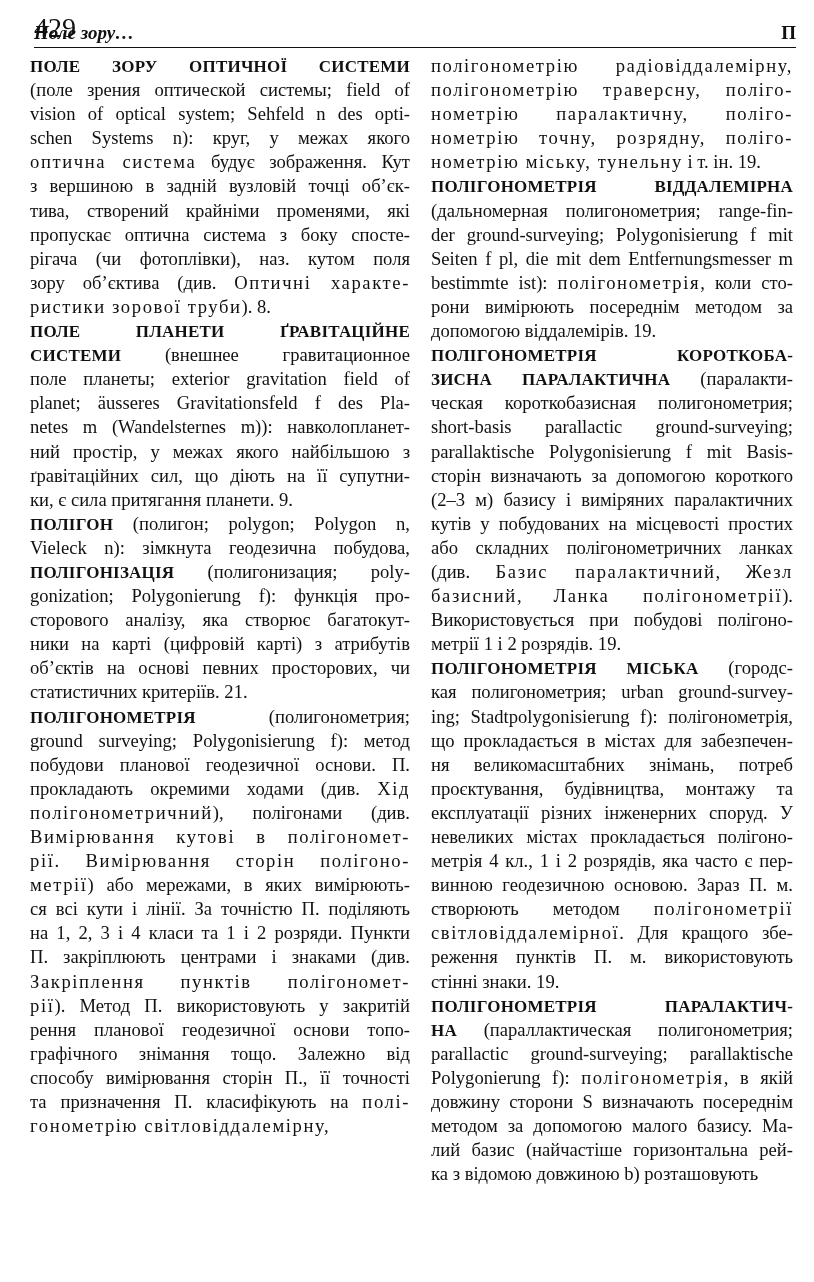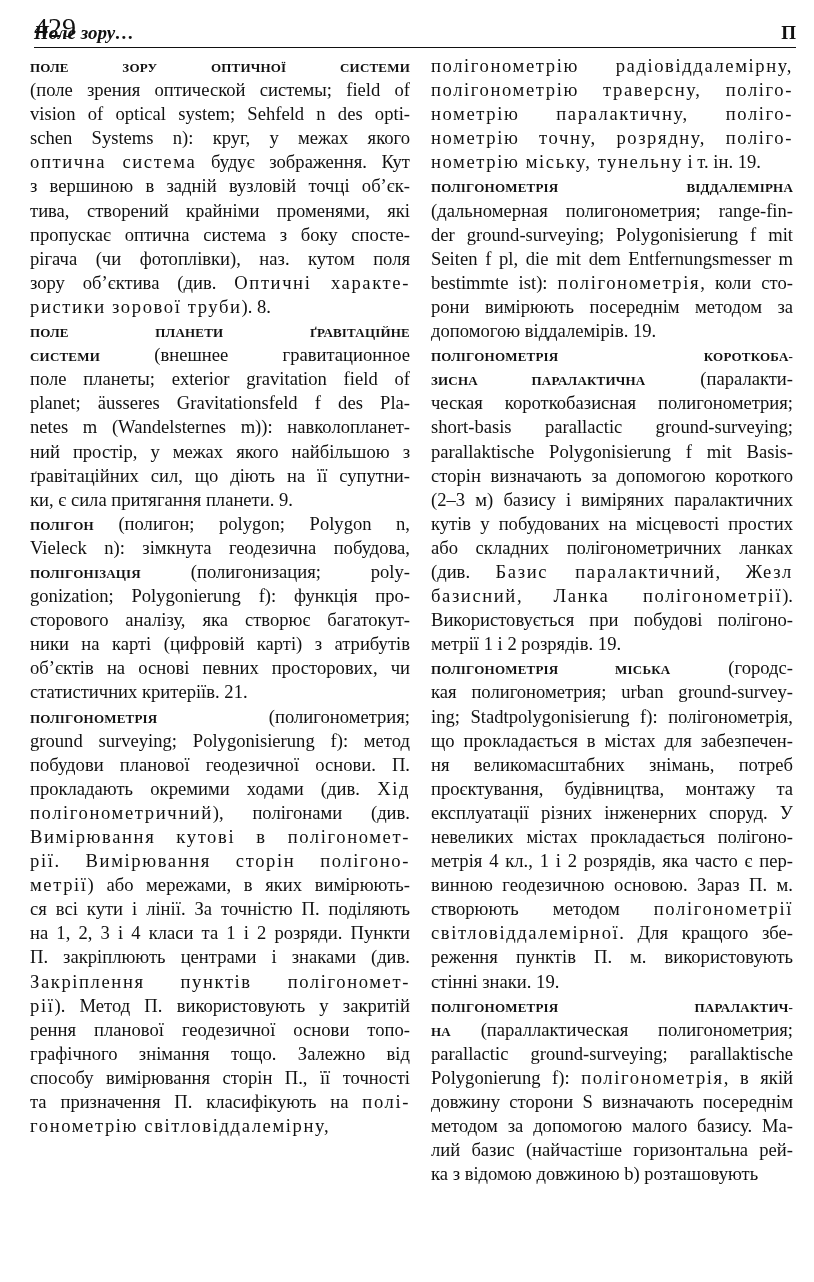--- a/index.html
+++ b/index.html
@@ -26,21 +26,21 @@
   }
   .column {
     position: absolute; top: 54px;
     font-size: 18.6px; line-height: 24.1px;
     text-align: justify; hyphens: manual;
   }
   .col-left { left: 30px; width: 380px; }
   .col-right { left: 431px; width: 362px; }
   .line { display: block; white-space: nowrap; text-align: justify; text-align-last: justify; height: 24.1px; overflow: visible; }
   .line.last { text-align-last: left; }
-  .hw { font-weight: bold; font-size: 13px; letter-spacing: 0.2px; }
+  .hw { font-weight: bold; font-size: 17px; letter-spacing: 0.2px; }
   .it { }
   .sp { letter-spacing: 1.6px; }
   .entry { display: block; }
 </style>
 </head>
 <body>
 
 <div class="running-head">
   <span class="rh-left">Поле зору…</span>
   <span class="rh-center">429</span>

